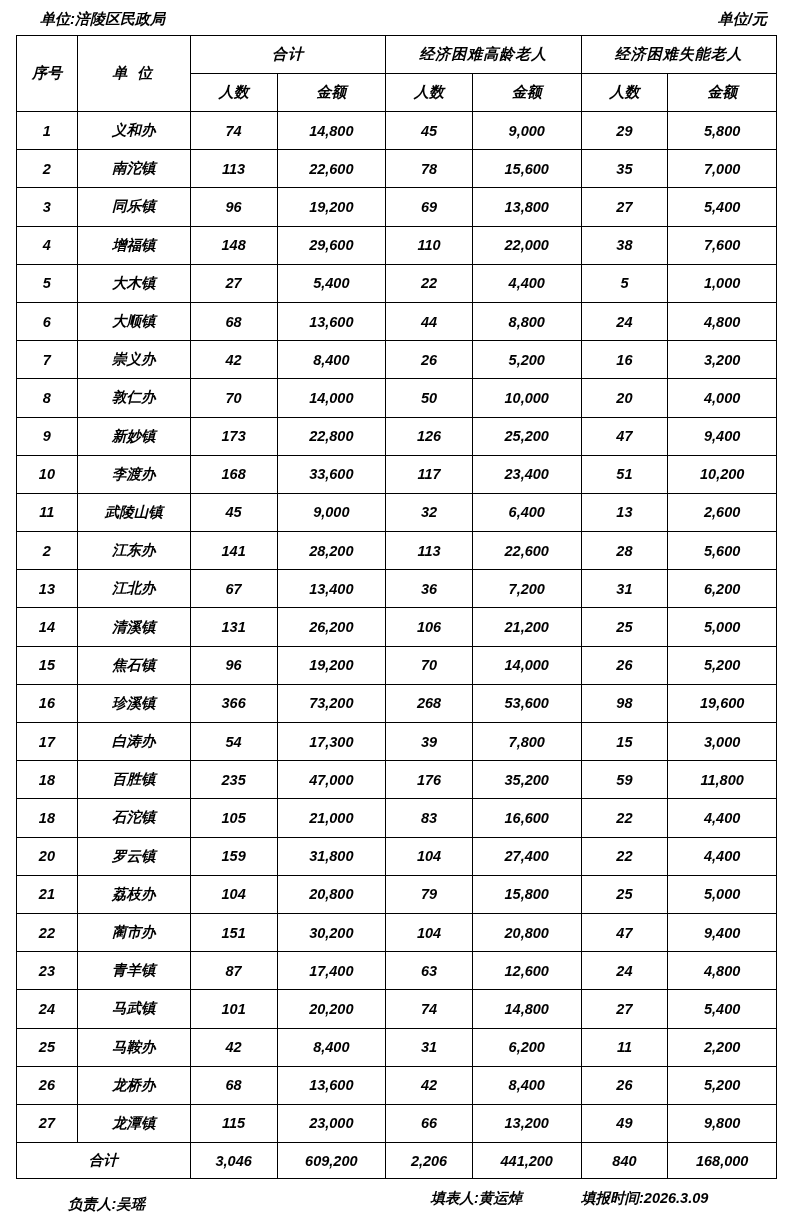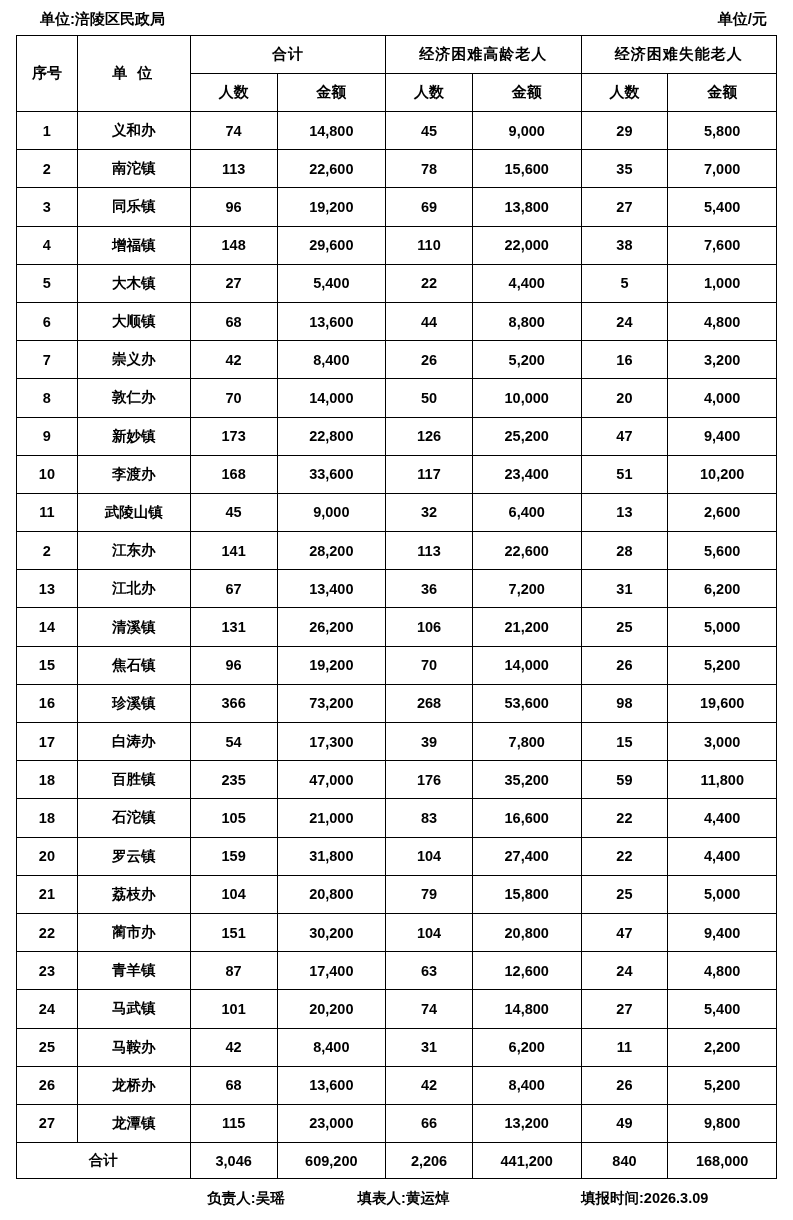--- a/index.html
+++ b/index.html
@@ -13,20 +13,21 @@
     font-family: "Liberation Sans", "DejaVu Sans", sans-serif;
     color: #000000;
     -webkit-font-smoothing: antialiased;
   }
   .page {
     width: 789px;
     height: 1220px;
     box-sizing: border-box;
     padding: 10px 16px 0 16px;
     position: relative;
+    font-style: italic;
   }
   .header-row {
     display: flex;
     justify-content: space-between;
     align-items: flex-end;
     font-size: 15px;
     font-weight: bold;
     padding: 0 6px 6px 24px;
   }
   .header-left { white-space: nowrap; }
@@ -66,22 +67,22 @@
 
   .footer-row {
     display: flex;
     font-size: 14.5px;
     font-weight: bold;
     padding: 10px 10px 0 10px;
     width: 761px;
     margin: 0 auto;
     box-sizing: border-box;
   }
-  .footer-cell-1 { width: 31%; text-align: right; padding-left: 42px; }
-  .footer-cell-2 { width: 34%; text-align: center; }
+  .footer-cell-1 { width: 31%; text-align: left; padding-left: 42px; margin-top: 6px; }
+  .footer-cell-2 { width: 34%; text-align: right; }
   .footer-cell-3 { width: 35%; text-align: center; }
 </style>
 </head>
 <body>
 
 <div class="page">
 
   <div class="header-row">
     <div class="header-left">单位:涪陵区民政局</div>
     <div class="header-right">单位/元</div>

